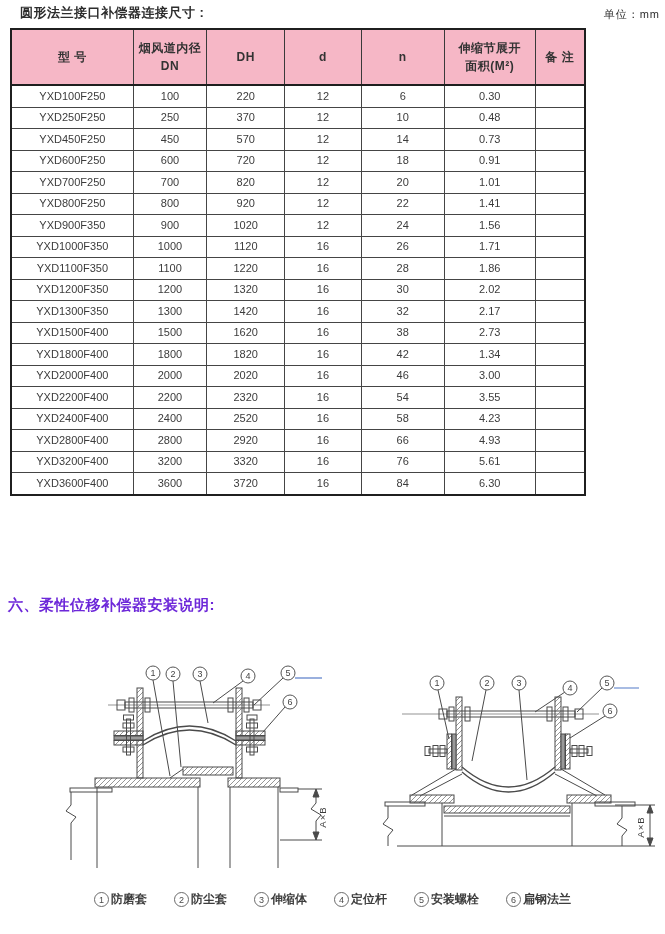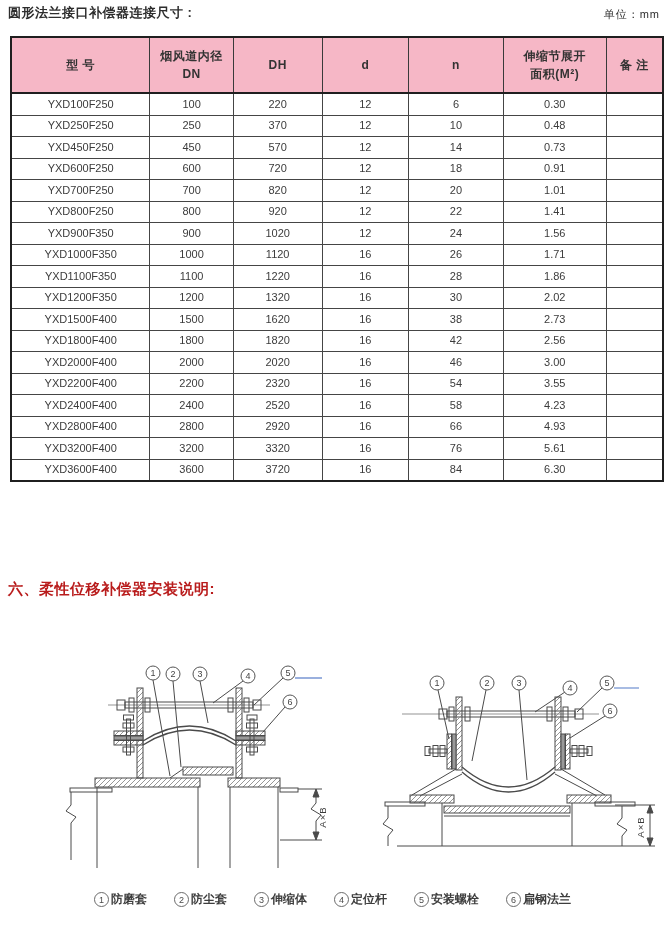--- a/index.html
+++ b/index.html
@@ -1,40 +1,40 @@
 <!DOCTYPE html>
 <html><head>
 <meta charset="utf-8">
 <style>
   html,body{margin:0;padding:0;}
   body{
     width:665px;height:934px;position:relative;background:#ffffff;
     font-family:"Liberation Sans","DejaVu Sans",sans-serif;color:#3a3a3a;overflow:hidden;
   }
   .topbar{position:absolute;top:4px;left:8px;width:652px;display:flex;justify-content:space-between;align-items:flex-end;}
-  .doc-title{font-size:13px;font-weight:bold;color:#2d2d2d;letter-spacing:.5px;}
+  .doc-title{font-size:13px;font-weight:bold;color:#2d2d2d;letter-spacing:.5px;margin-left:12px;}
   .unit{font-size:11px;color:#2d2d2d;letter-spacing:1px;text-align:right;}
   table.spec{
-    position:absolute;top:36px;left:10px;width:654px;
+    position:absolute;top:28px;left:10px;width:576px;
     border-collapse:collapse;table-layout:fixed;
     border:2px solid #1f1f1f;
   }
   table.spec th{
     background:#f6b7c6;height:54px;font-size:12px;font-weight:bold;color:#333;
     border:1px solid #3a3a3a;border-bottom:2px solid #1f1f1f;
     white-space:pre-line;line-height:1.5;text-align:center;vertical-align:middle;padding:0;
     letter-spacing:.5px;
   }
   table.spec td{
     height:20.5px;font-size:11px;color:#3b3b3b;border:1px solid #454545;
     text-align:center;vertical-align:middle;padding:0;line-height:1;
   }
   .section-title{
-    position:absolute;top:580px;left:8px;font-size:15px;font-weight:bold;
-    color:#b91c1c;letter-spacing:.5px;
+    position:absolute;top:596px;left:8px;font-size:15px;font-weight:bold;
+    color:#6d28d9;letter-spacing:.5px;
   }
   .diagrams{position:absolute;top:655px;left:0;width:665px;height:235px;}
   .dia-left{position:absolute;left:50px;top:0;}
   .dia-right{position:absolute;left:367px;top:0;}
   svg text.co{font-size:9px;fill:#444;font-family:"Liberation Sans",sans-serif;}
   svg text.dim{font-size:9.5px;fill:#3a3a3a;letter-spacing:1px;font-family:"Liberation Sans",sans-serif;}
   .legend{
     position:absolute;top:891px;left:0;width:665px;display:flex;
     justify-content:center;gap:27px;font-size:12px;color:#3d3d3d;font-weight:bold;
   }
@@ -161,35 +161,44 @@
       <tr>
         <td>YXD1200F350</td>
         <td>1200</td>
         <td>1320</td>
         <td>16</td>
         <td>30</td>
         <td>2.02</td>
         <td></td>
       </tr>
       <tr>
+        <td>YXD1300F350</td>
+        <td>1300</td>
+        <td>1420</td>
+        <td>16</td>
+        <td>32</td>
+        <td>2.17</td>
+        <td></td>
+      </tr>
+      <tr>
         <td>YXD1500F400</td>
         <td>1500</td>
         <td>1620</td>
         <td>16</td>
         <td>38</td>
         <td>2.73</td>
         <td></td>
       </tr>
       <tr>
         <td>YXD1800F400</td>
         <td>1800</td>
         <td>1820</td>
         <td>16</td>
         <td>42</td>
-        <td>2.56</td>
+        <td>1.34</td>
         <td></td>
       </tr>
       <tr>
         <td>YXD2000F400</td>
         <td>2000</td>
         <td>2020</td>
         <td>16</td>
         <td>46</td>
         <td>3.00</td>
         <td></td>

